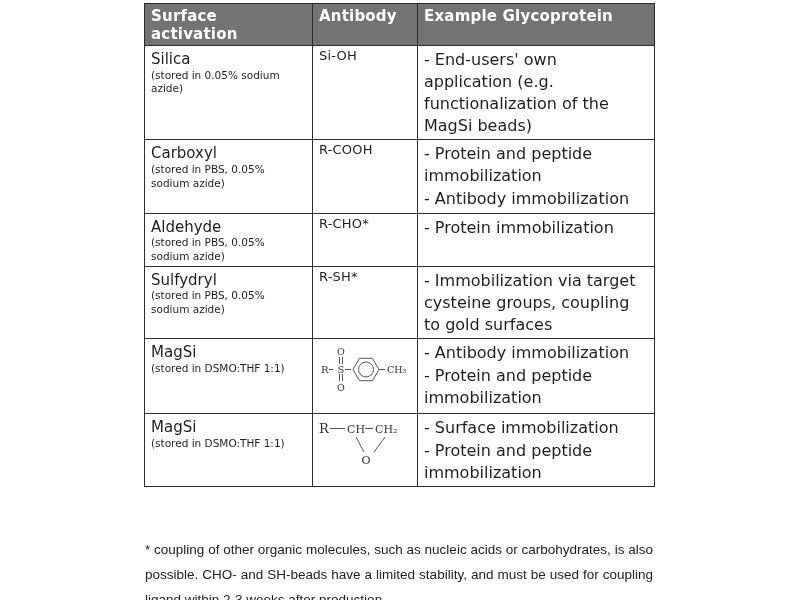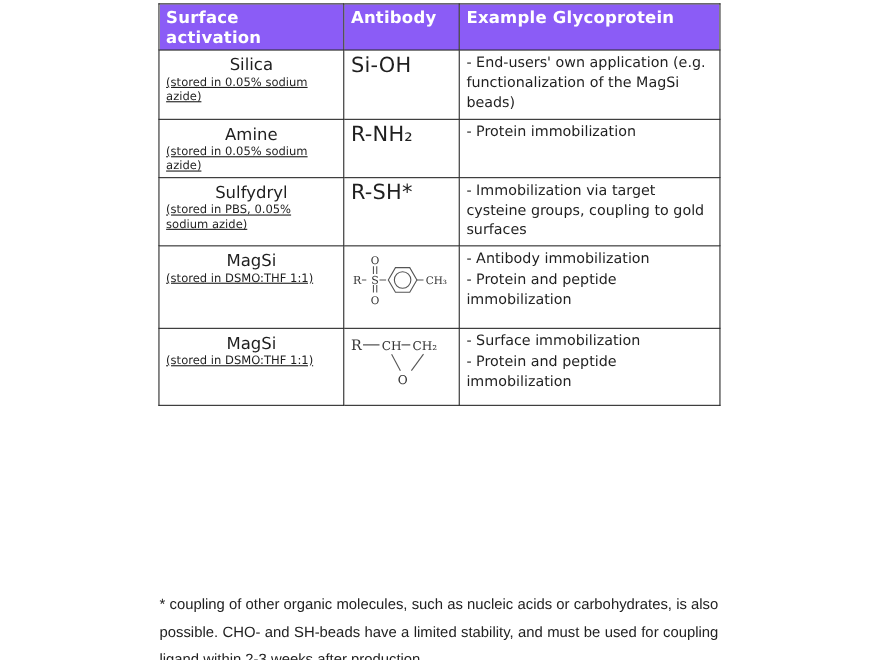--- a/index.html
+++ b/index.html
@@ -9,28 +9,28 @@
   }
   table.spec {
     position:absolute; left:144px; top:3px; width:510px;
     border-collapse:collapse; table-layout:fixed;
   }
   table.spec th, table.spec td {
     border:1px solid #2b2b2b; vertical-align:top; padding:2px 6px;
     overflow:hidden;
   }
   table.spec thead th {
-    background:#8b5cf6; color:#ffffff; text-align:left;
+    background:#737373; color:#ffffff; text-align:left;
     font-size:15px; font-weight:bold; height:20px; padding:3px 6px 2px 6px;
     letter-spacing:0.2px;
   }
-  .name { font-size:15px; line-height:1.25; padding-top:2px;text-align:center; }
-  .storage { font-size:10.5px; line-height:1.3; font-weight:500;text-decoration:underline; }
-  .formula { font-size:19px; padding-top:3px; letter-spacing:0.2px; }
-  .apps div { font-size:13px; line-height:1.38; padding-top:1px; }
+  .name { font-size:15px; line-height:1.25; padding-top:2px; }
+  .storage { font-size:10.5px; line-height:1.3; font-weight:500; }
+  .formula { font-size:13px; padding-top:3px; letter-spacing:0.2px; }
+  .apps div { font-size:16px; line-height:1.38; padding-top:1px; }
   .struct { display:block; margin:2px 0 0 -2px; }
   .struct text { fill:#333; font-family:"DejaVu Serif", serif; }
   .struct line, .struct path, .struct circle { stroke:#555; stroke-width:1; fill:none; }
   .footnote {
     position:absolute; left:145px; top:537px; width:508px;
     font-family:"Liberation Sans", sans-serif; font-size:13.5px;
     line-height:25px; text-align:justify; color:#222222;
   }
 </style>
 </head>
@@ -57,32 +57,43 @@
         <td>
           <div class="name">Silica</div>
           <div class="storage">(stored in 0.05% sodium azide)</div>
         </td>
         <td class="formula">Si-OH</td>
         <td class="apps">
           <div>- End-users' own application (e.g. functionalization of the MagSi beads)</div>
         </td>
       </tr>
 
-
+      <tr style="height:62px">
+        <td>
+          <div class="name">Carboxyl</div>
+          <div class="storage">(stored in PBS, 0.05% sodium azide)</div>
+        </td>
+        <td class="formula">R-COOH</td>
+        <td class="apps">
+          <div>- Protein and peptide immobilization</div>
+          <div>- Antibody immobilization</div>
+        </td>
+      </tr>
 
       <tr style="height:52px">
         <td>
-          <div class="name">Amine</div>
-          <div class="storage">(stored in 0.05% sodium azide)</div>
+          <div class="name">Aldehyde</div>
+          <div class="storage">(stored in PBS, 0.05% sodium azide)</div>
         </td>
-        <td class="formula">R-NH₂</td>
+        <td class="formula">R-CHO*</td>
         <td class="apps">
           <div>- Protein immobilization</div>
         </td>
       </tr>
+
 
       <tr style="height:62px">
         <td>
           <div class="name">Sulfydryl</div>
           <div class="storage">(stored in PBS, 0.05% sodium azide)</div>
         </td>
         <td class="formula">R-SH*</td>
         <td class="apps">
           <div>- Immobilization via target cysteine groups, coupling to gold surfaces</div>
         </td>

